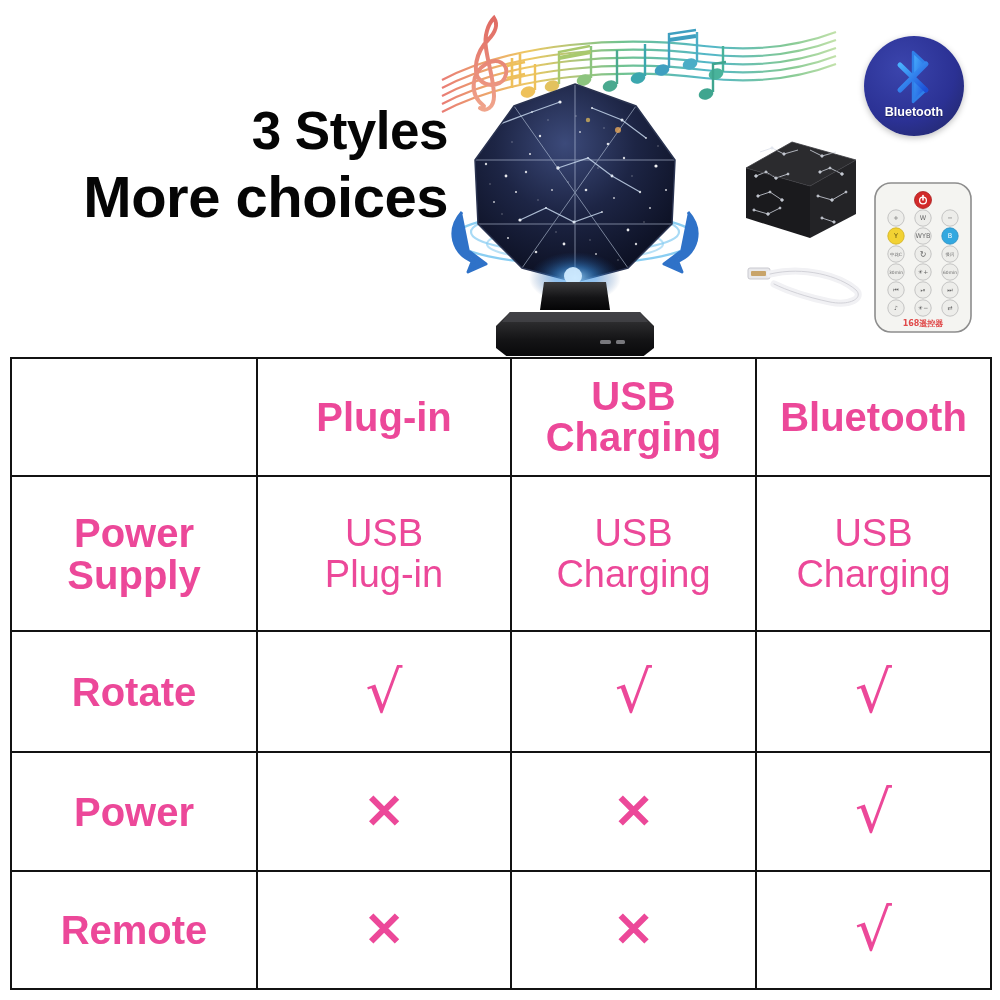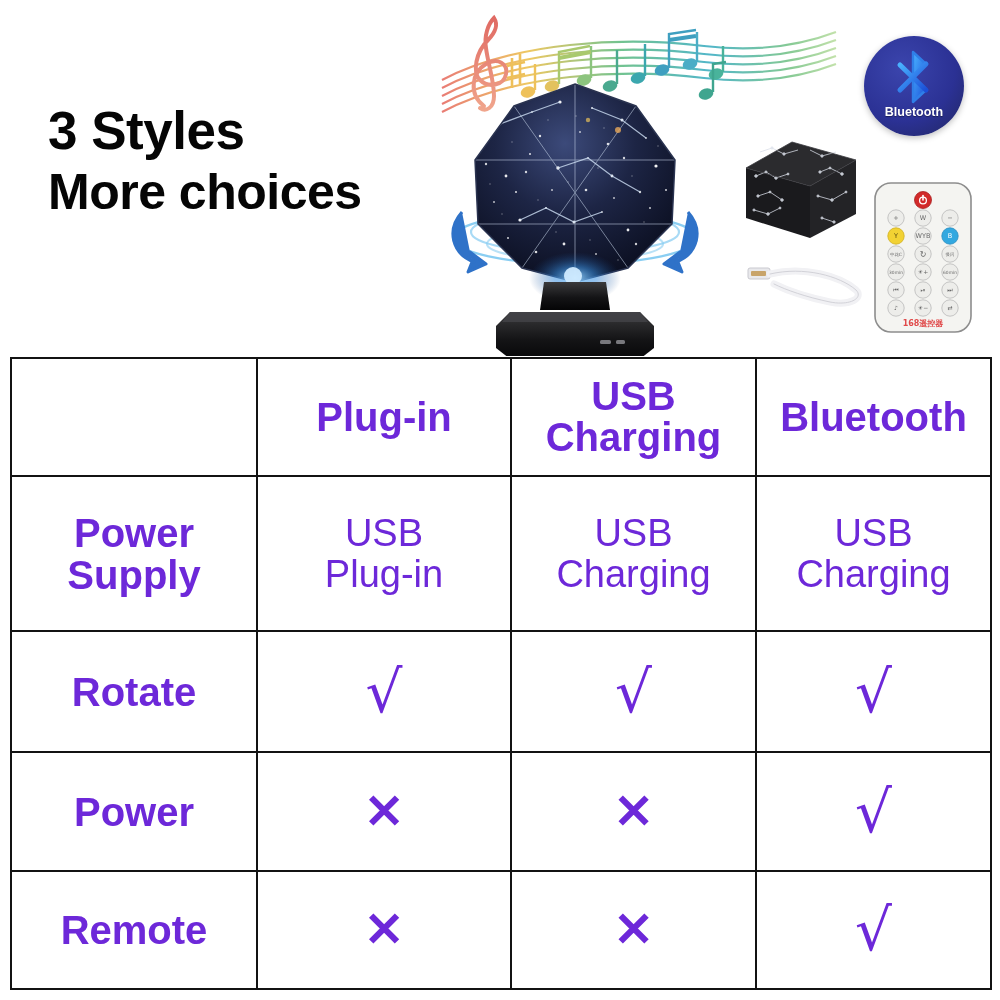--- a/index.html
+++ b/index.html
@@ -9,24 +9,24 @@
     font-family: "Liberation Sans", sans-serif;
     overflow: hidden;
   }
   #root { position: relative; width: 1000px; height: 1000px; background: #fff; }
 
   
   .hero { position: absolute; left: 0; top: 0; width: 1000px; height: 356px; }
 
   .headline {
     position: absolute; left: 48px; top: 100px; width: 400px;
-    text-align: left; color: #050505; font-weight: bold;
+    text-align: right; color: #050505; font-weight: bold;
     font-size: 53px; line-height: 1.18; letter-spacing: -0.5px;
   }
-  .headline .l2 { font-size: 50px; }
+  .headline .l2 { font-size: 58px; }
 
   
   .music { position: absolute; left: 424px; top: 2px; width: 420px; height: 112px; }
 
   
   .lamp { position: absolute; left: 440px; top: 72px; width: 270px; height: 284px; }
 
   
   .bt-badge {
     position: absolute; left: 864px; top: 36px; width: 100px; height: 100px;
@@ -55,21 +55,21 @@
   table.cmp {
     position: absolute; left: 10px; top: 357px;
     width: 980px; height: 633px;
     border-collapse: collapse;
     table-layout: fixed;
   }
   table.cmp td {
     border: 2px solid #131313;
     text-align: center;
     vertical-align: middle;
-    color: #6d28d9;
+    color: #ec4899;
     padding: 9px 4px;
   }
   col.c0 { width: 246px; }
   col.c1 { width: 254px; }
   col.c2 { width: 245px; }
   col.c3 { width: 235px; }
 
   .hdr { color: #F4A74B; font-weight: bold; font-size: 40px; line-height: 1.02; }
   .rowlabel { color: #F4A74B; font-weight: bold; font-size: 40px; line-height: 1.05; }
   .val { font-size: 38px; line-height: 1.06; font-weight: normal; }

